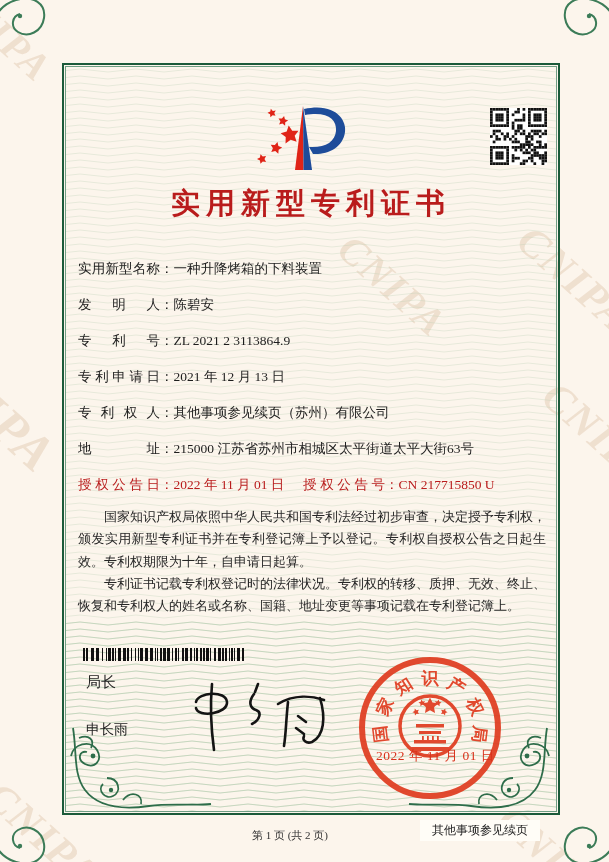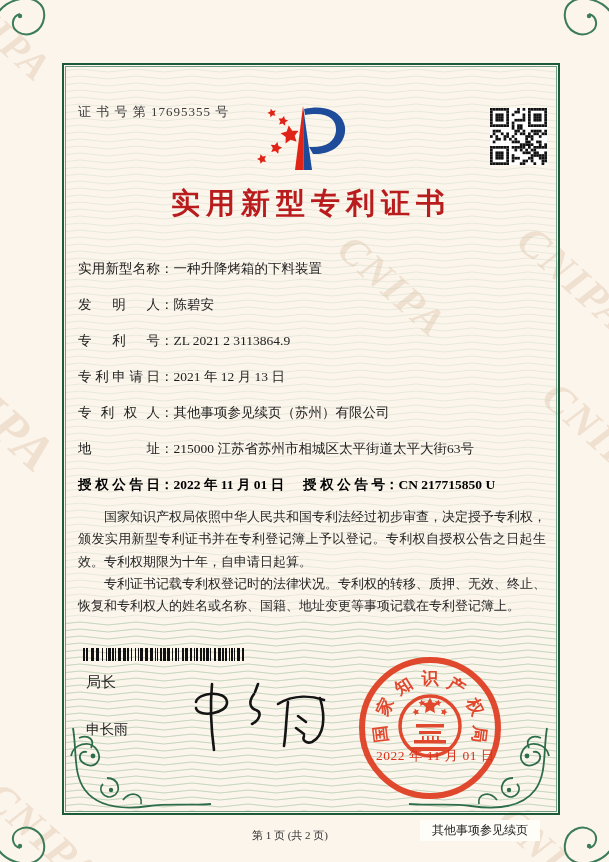--- a/index.html
+++ b/index.html
@@ -34,21 +34,21 @@
   .logo{ position:absolute; left:243px; top:102px; z-index:3; }
   .qr{ position:absolute; left:490px; top:108px; z-index:3; }
   .title{ position:absolute; left:62px; top:184px; width:498px; text-align:center;
     font-size:29px; font-weight:bold; letter-spacing:6px; color:#b91c1c; z-index:3;}
   .fields{ position:absolute; left:78px; top:260px; width:470px;
     font-size:13.5px; color:#1d1d1d; z-index:3;}
   .frow{ height:36px; white-space:nowrap; }
   .flabel{ display:inline-block; width:82px; text-align:justify;
     text-align-last:justify; vertical-align:top;}
   .grantrow{ position:absolute; left:78px; top:476px; width:470px;
-    font-size:13.5px; color:#000000; white-space:nowrap; z-index:3;font-weight:bold;}
+    font-size:13.5px; color:#b91c1c; white-space:nowrap; z-index:3;}
   .grant2{ position:absolute; left:225px; top:0; }
   .bodytext{ position:absolute; left:78px; top:506px; width:468px;
     font-size:13px; line-height:1.72; text-align:justify; color:#262626; z-index:3;}
   .bodytext p{ margin:0; text-indent:2em; }
   .barcode{ position:absolute; left:83px; top:648px; z-index:3; }
   .signer-title{ position:absolute; left:86px; top:673px; font-size:15px;
     font-family:Liberation Serif, serif; color:#222; z-index:3;}
   .signer-name{ position:absolute; left:86px; top:721px; font-size:14px;
     font-family:"Liberation Sans","DejaVu Sans",sans-serif; color:#222; z-index:3;}
   .signature{ position:absolute; left:182px; top:680px; z-index:3; }
@@ -133,21 +133,20 @@
       <path d="M10,2 C14,26 10,48 22,64 C34,80 58,84 86,80 C108,77 130,80 148,78"></path>
       <path d="M24,26 c-8,-2 -10,8 -2,12 c10,5 18,-4 12,-14 c-7,-11 -24,-6 -26,6"></path>
       <path d="M40,58 c-6,6 2,16 10,12 c9,-4 6,-18 -6,-18"></path>
       <path d="M16,12 C26,8 32,14 28,22"></path>
       <path d="M60,74 C68,64 80,68 78,78"></path>
     </g>
     <circle cx="30" cy="30" r="2.4" fill="#2e6d4a"></circle>
       <circle cx="48" cy="64" r="2.2" fill="#2e6d4a"></circle>
   </svg>
 
-  <div class="certno">证 书 号 第 17695355 号</div>
 
   <svg class="logo" width="124" height="72" viewBox="0 0 124 72">
     <defs>
       <path id="star5" d="M0,-10 L2.94,-4.05 L9.51,-3.09 L4.76,1.55 L5.88,8.09 L0,5 L-5.88,8.09 L-4.76,1.55 L-9.51,-3.09 L-2.94,-4.05 Z"></path>
     </defs>
     <use href="#star5" transform="translate(29,11) scale(0.45) rotate(-15)" fill="#e02417"></use>
     <use href="#star5" transform="translate(40,19) scale(0.52) rotate(12)" fill="#e02417"></use>
     <use href="#star5" transform="translate(47,33) scale(0.95) rotate(-8)" fill="#e02417"></use>
     <use href="#star5" transform="translate(33,46) scale(0.62) rotate(14)" fill="#e02417"></use>
     <use href="#star5" transform="translate(19,57) scale(0.5) rotate(-18)" fill="#e02417"></use>

